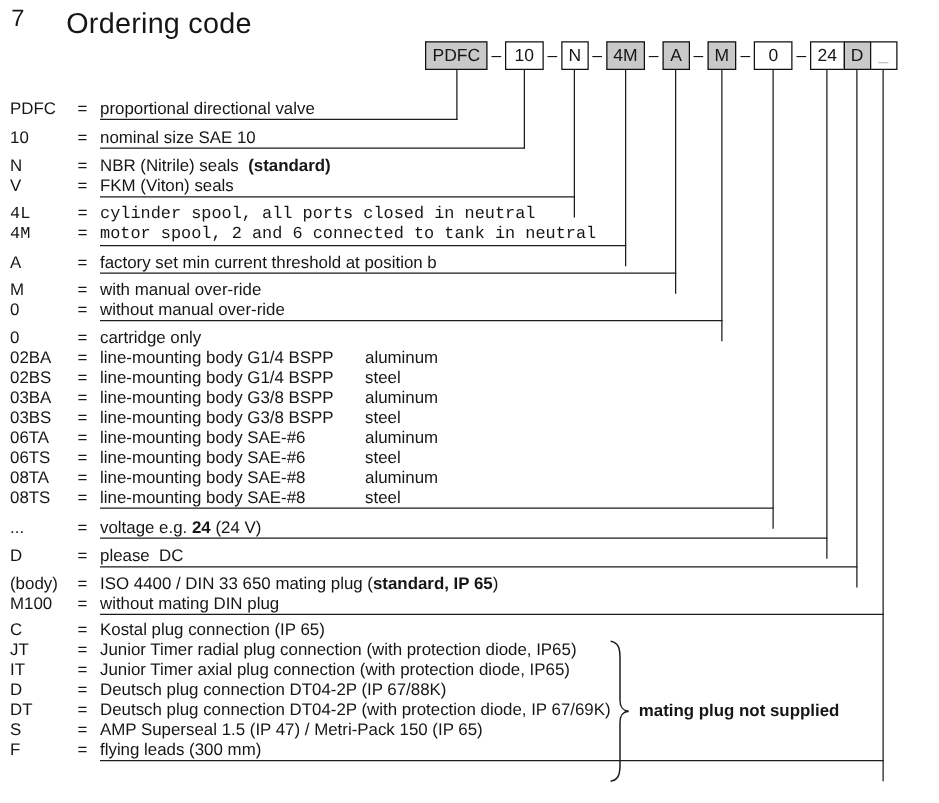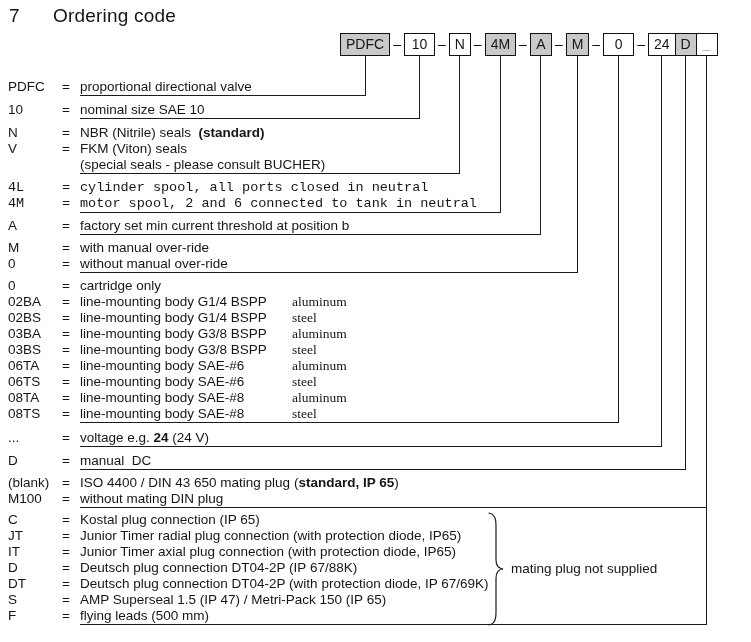--- a/index.html
+++ b/index.html
@@ -1,32 +1,32 @@
 <!DOCTYPE html>
 <html><head>
 <meta charset="utf-8">
 <style>
   html,body{margin:0;padding:0;background:#fff;}
   #page{position:relative;width:751px;height:642px;background:#ffffff;overflow:hidden;
         font-family:"Liberation Sans","DejaVu Sans",sans-serif;color:#161616;}
   .sec-num{position:absolute;left:9px;top:5px;font-size:19px;letter-spacing:.2px;}
-  .sec-title{position:absolute;left:53px;top:5px;font-size:19px;letter-spacing:.2px;}
+  .sec-title{position:absolute;left:53px;top:5px;font-size:23px;letter-spacing:.2px;}
   .code-row{position:absolute;left:340px;top:33px;display:flex;align-items:stretch;}
   .code-box{box-sizing:border-box;height:23px;line-height:20px;border:1px solid #111;
             padding:0 5px;font-size:14px;text-align:center;background:#fff;min-width:22px;}
   .code-box.shaded{background:#c9c9c9;}
   .code-box.joined{margin-left:-1px;}
   .code-box.muted{color:#8f8f8f;font-weight:bold;}
   .code-box.wide{min-width:31px;}
   .dash{line-height:23px;margin:0 3px;font-size:14px;}
   .legend{position:absolute;left:8px;top:79px;width:740px;}
   .lrow{position:relative;display:grid;grid-template-columns:54px 18px auto;height:16px;
         font-size:13.5px;line-height:16px;}
   .lrow span{white-space:pre;}
-  .col2{position:absolute;left:284px;top:0;font-family:Liberation Serif, serif;}
+  .col2{position:absolute;left:284px;top:0;}
   .uline{height:1px;background:#1c1c1c;margin-left:72px;}
   .vline{position:absolute;width:1px;background:#1c1c1c;}
   .bold{font-weight:bold;margin-top:12px;}
   .brace{position:absolute;left:487px;width:17px;}
   .brace-note{position:absolute;left:511px;font-size:13.5px;line-height:16px;white-space:pre;}
 </style>
 </head>
 <body>
 
 <div id="page">
@@ -72,25 +72,20 @@
         <div class="lrow">
           <span>N</span>
           <span>=</span>
           <span class="desc"><span>NBR (Nitrile) seals  </span><span class="bold">(standard)</span></span>
         </div>
         <div class="lrow">
           <span>V</span>
           <span>=</span>
           <span class="desc"><span>FKM (Viton) seals</span></span>
         </div>
-        <div class="lrow">
-          <span></span>
-          <span></span>
-          <span class="desc"><span>(special seals - please consult BUCHER)</span></span>
-        </div>
         <div class="uline" style="width: 380.281px;"></div>
       </div>
       <div class="group" style="margin-top: 6px; font-family: Liberation Mono, monospace;">
         <div class="lrow">
           <span>4L</span>
           <span>=</span>
           <span class="desc"><span>cylinder spool, all ports closed in neutral</span></span>
         </div>
         <div class="lrow">
           <span>4M</span>
@@ -181,29 +176,29 @@
           <span>...</span>
           <span>=</span>
           <span class="desc"><span>voltage e.g. </span><span class="bold">24</span><span> (24 V)</span></span>
         </div>
         <div class="uline" style="width: 582.242px;"></div>
       </div>
       <div class="group" style="margin-top: 6px;">
         <div class="lrow">
           <span>D</span>
           <span>=</span>
-          <span class="desc"><span>manual  DC</span></span>
+          <span class="desc"><span>please  DC</span></span>
         </div>
         <div class="uline" style="width: 606.094px;"></div>
       </div>
       <div class="group" style="margin-top: 5px;">
         <div class="lrow">
-          <span>(blank)</span>
-          <span>=</span>
-          <span class="desc"><span>ISO 4400 / DIN 43 650 mating plug (</span><span class="bold">standard, IP 65</span><span>)</span></span>
+          <span>(body)</span>
+          <span>=</span>
+          <span class="desc"><span>ISO 4400 / DIN 33 650 mating plug (</span><span class="bold">standard, IP 65</span><span>)</span></span>
         </div>
         <div class="lrow">
           <span>M100</span>
           <span>=</span>
           <span class="desc"><span>without mating DIN plug</span></span>
         </div>
         <div class="uline" style="width: 627.156px;"></div>
       </div>
       <div class="group" style="margin-top: 4px;">
         <div class="lrow">
@@ -232,32 +227,32 @@
           <span class="desc"><span>Deutsch plug connection DT04-2P (with protection diode, IP 67/69K)</span></span>
         </div>
         <div class="lrow">
           <span>S</span>
           <span>=</span>
           <span class="desc"><span>AMP Superseal 1.5 (IP 47) / Metri-Pack 150 (IP 65)</span></span>
         </div>
         <div class="lrow">
           <span>F</span>
           <span>=</span>
-          <span class="desc"><span>flying leads (500 mm)</span></span>
+          <span class="desc"><span>flying leads (300 mm)</span></span>
         </div>
         <div class="uline" style="width: 627.156px;"></div>
       </div>
     </div>
 <div class="vline" style="left: 364.562px; top: 56px; height: 40px;"></div>
     <div class="vline" style="left: 418.922px; top: 56px; height: 63px;"></div>
     <div class="vline" style="left: 459.281px; top: 56px; height: 118px;"></div>
     <div class="vline" style="left: 499.867px; top: 56px; height: 157px;"></div>
     <div class="vline" style="left: 540.391px; top: 56px; height: 179px;"></div>
     <div class="vline" style="left: 577.023px; top: 56px; height: 217px;"></div>
     <div class="vline" style="left: 618.156px; top: 56px; height: 367px;"></div>
     <div class="vline" style="left: 661.242px; top: 56px; height: 391px;"></div>
     <div class="vline" style="left: 685.094px; top: 56px; height: 414px;"></div>
     <div class="vline" style="left: 706.156px; top: 56px; height: 569px;"></div>
     <svg class="brace" viewBox="0 0 17 112" preserveAspectRatio="none" style="top: 512px; height: 114px;">
       <path d="M1.5,1 C8,2 9,7 9,14 L9,47 C9,53 11,55.5 16,56 C11,56.5 9,59 9,65 L9,98 C9,105 8,110 1.5,111" fill="none" stroke="#1c1c1c" stroke-width="1.2" vector-effect="non-scaling-stroke"></path>
     </svg>
-    <div class="brace-note" style="top: 561px;">mating plug not supplied</div>
+    <div class="brace-note" style="top: 561px; font-weight: bold;">mating plug not supplied</div>
   </div>
 
 </body></html>

